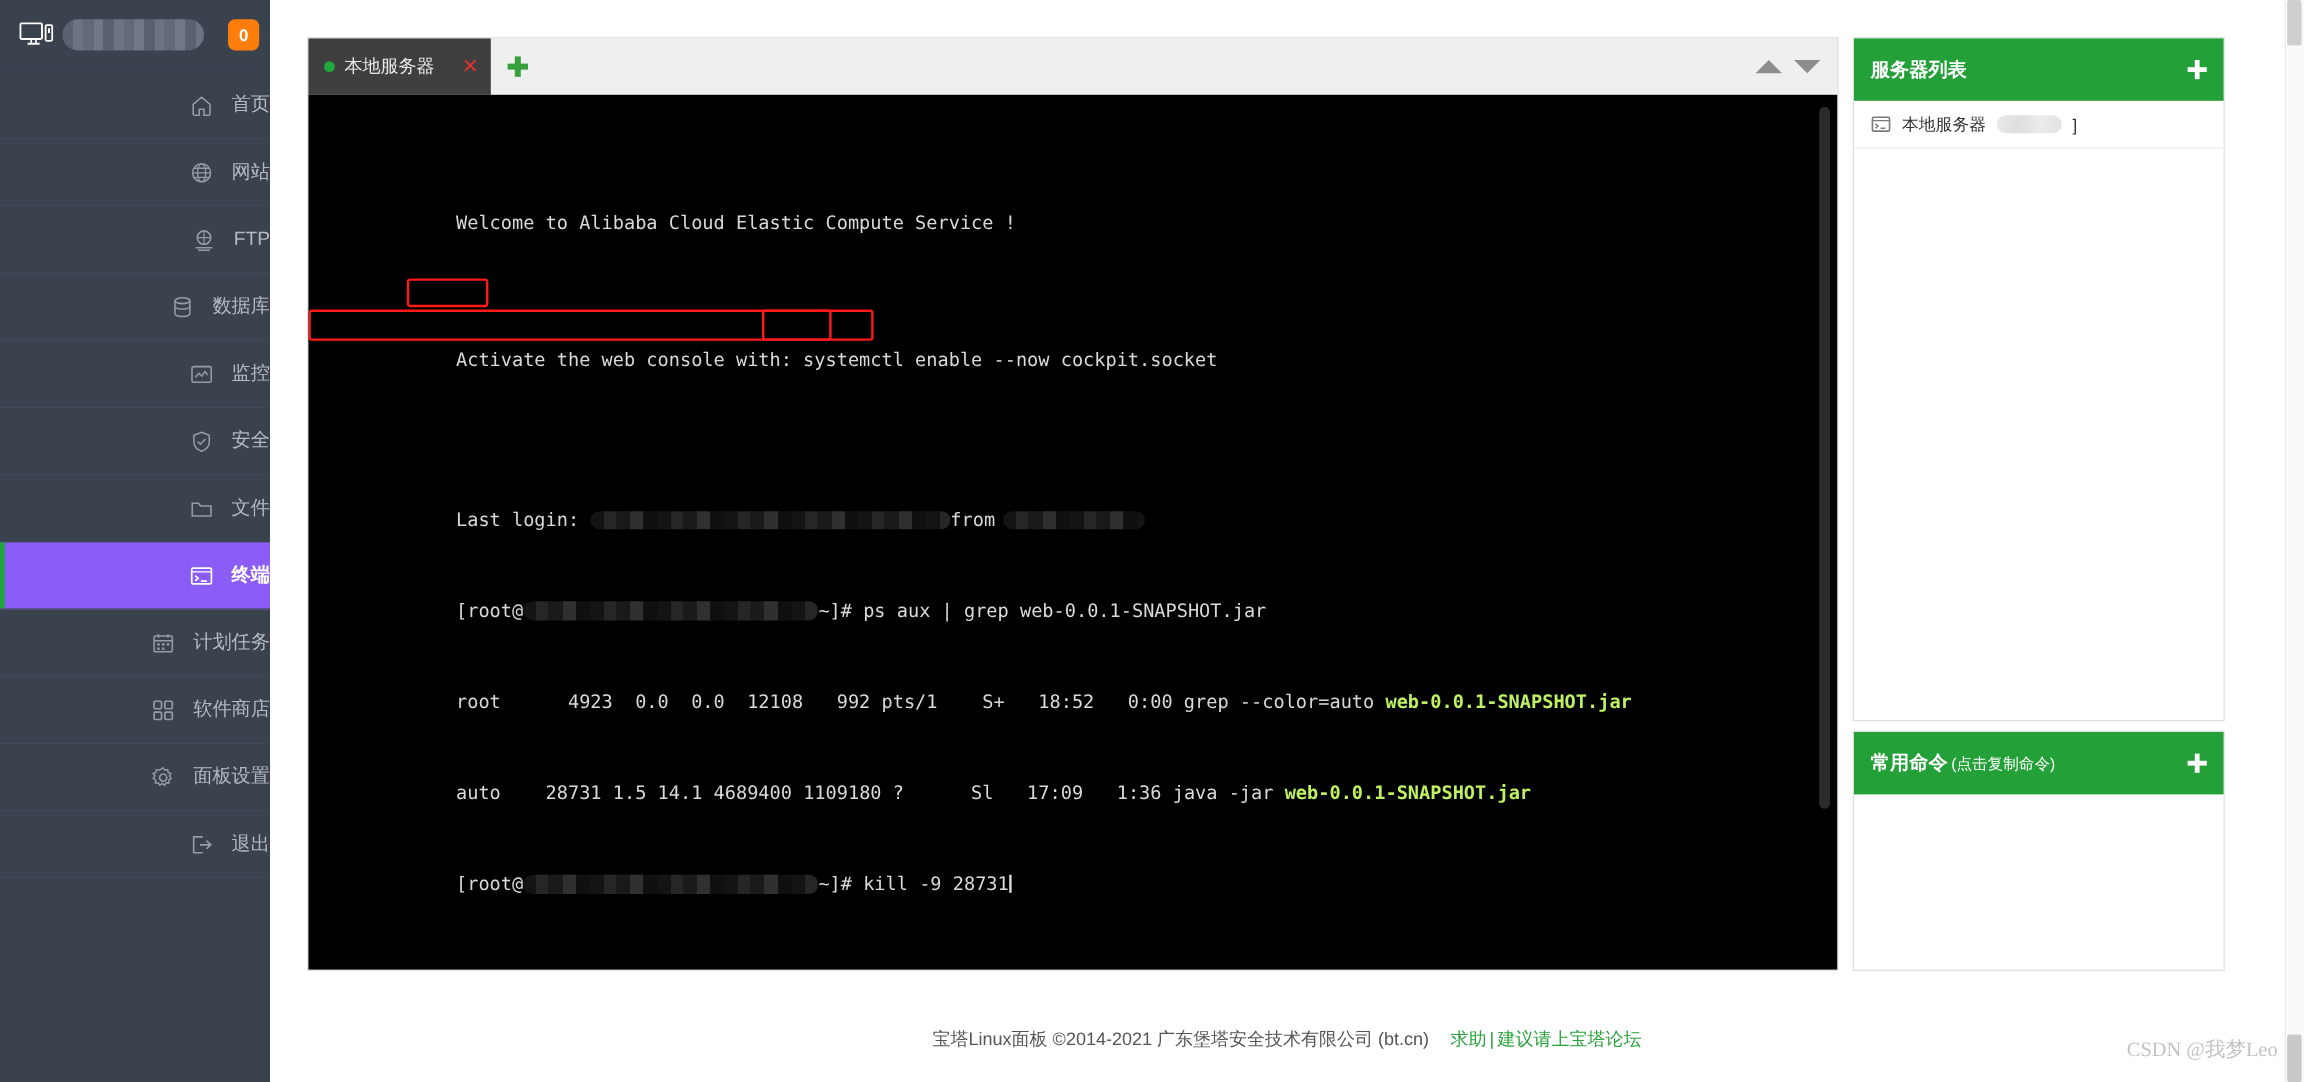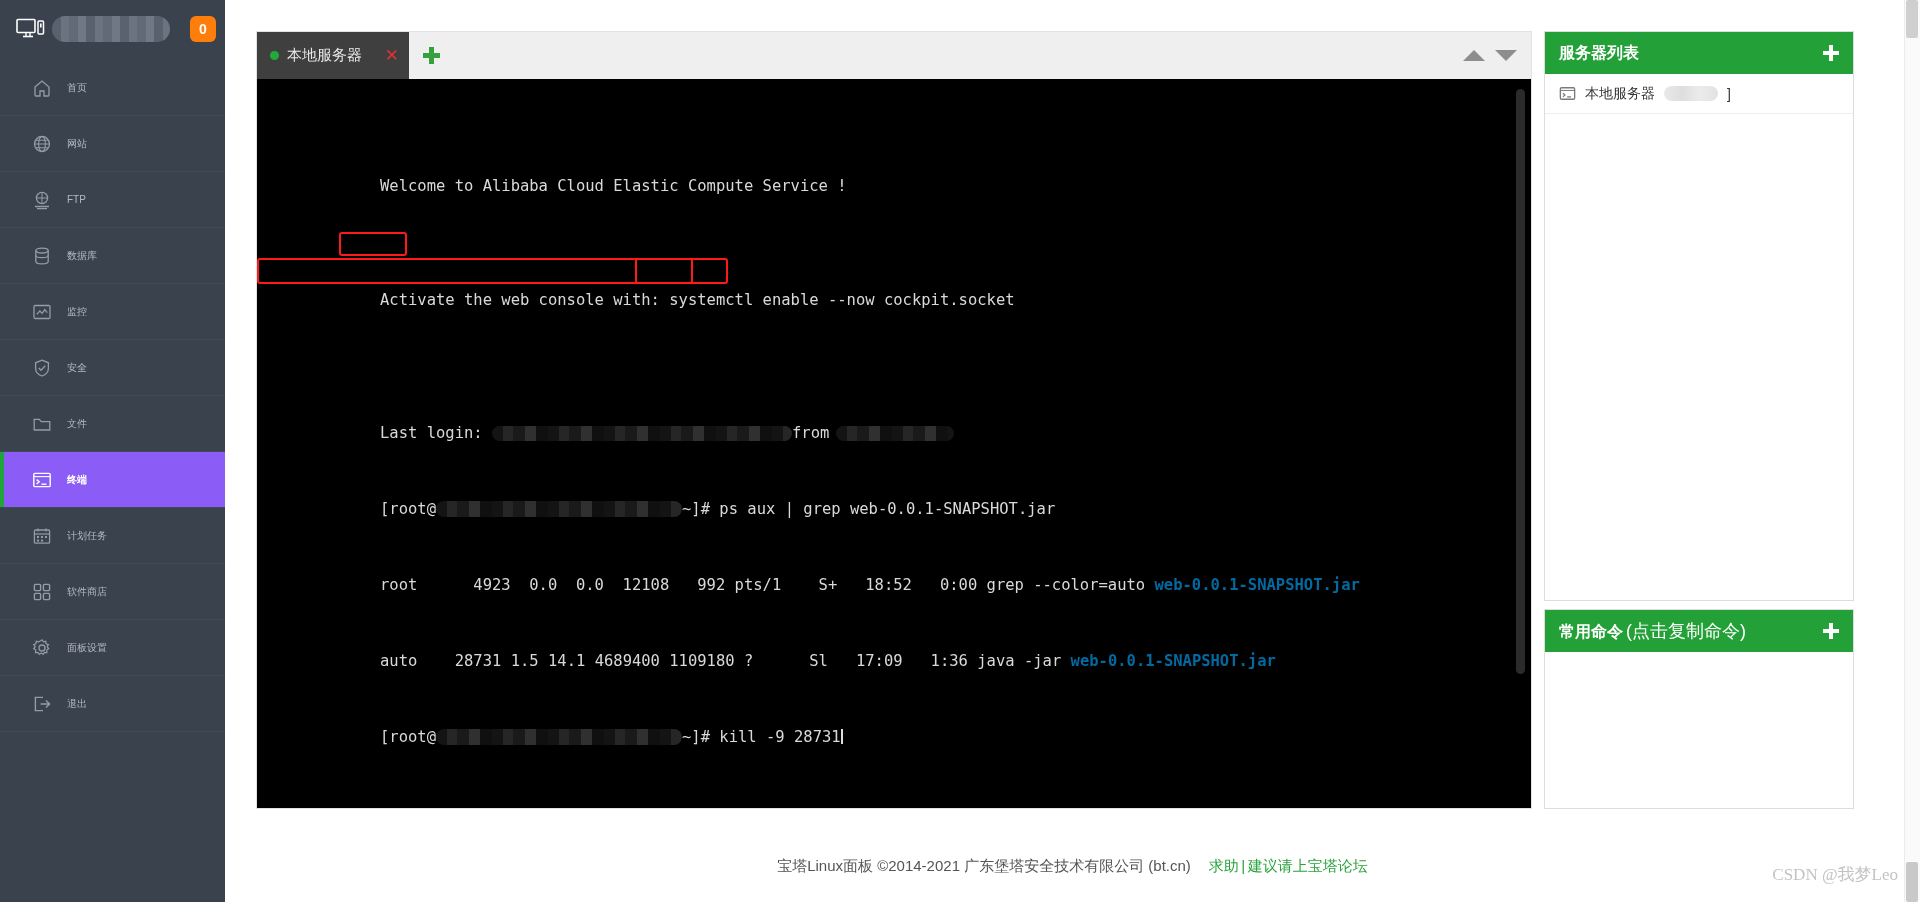--- a/index.html
+++ b/index.html
@@ -28,22 +28,23 @@
   .badge-count {
     width:26px; height:26px; border-radius:6px; background:#ff7d0a;
     color:#fff; font-size:14px; font-weight:bold;
     display:flex; align-items:center; justify-content:center;
     margin-left:14px;
   }
   #nav { margin-top:2px; }
   .nav-item {
     position:relative; height:56px; display:flex; align-items:center;
     padding-left:32px; gap:15px; cursor:pointer;
-    color:#b3bac4; font-size:10px;
+    color:#b3bac4; font-size:16px;
     border-bottom:1px solid #414956;
+    justify-content:flex-end;
   }
   .nav-item .nav-ico { width:20px; height:20px; display:block; flex:none; opacity:.75; }
   .nav-item.active { background:#8b5cf6; color:#fff;font-weight:bold; }
   .nav-item.active .nav-ico { opacity:1; }
   .nav-item.active::before {
     content:""; position:absolute; left:0; top:0; bottom:0; width:4px; background:#20a53a;
   }
 
   
   #main {
@@ -94,21 +95,21 @@
     position:absolute; left:0; top:47px; right:0; bottom:0;
     background:#000; overflow:hidden;
     padding:22px 0 0 11px;
     font-family:"DejaVu Sans Mono","Liberation Mono",monospace;
     font-size:15.5px; line-height:19px;
     color:#d9d9d9;
     white-space:pre;
   }
   #console .line { height:19px; position:relative; }
   #console .gap { height:19px; }
-  .red { color:#0369a1; font-weight:bold; }
+  .red { color:#bef264; font-weight:bold; }
   .redact-inline {
     display:inline-block; vertical-align:-3px; border-radius:11px;
     background:
       repeating-linear-gradient(90deg,#141414 0 11px,#262626 11px 21px,#1a1a1a 21px 33px,#303030 33px 44px,#101010 44px 56px);
     filter: blur(0.4px);
   }
   
   .anno {
     position:absolute; border:2.5px solid #ff1a1a; border-radius:3px;
     pointer-events:none;
@@ -121,25 +122,25 @@
     background:#2b2b2b; border-radius:5px;
   }
 
   
   .side-panel {
     position:absolute; background:#fff; border:1px solid #ddd;
   }
   #server-panel { left:1288px; top:0; width:310px; height:570px; }
   #cmd-panel    { left:1288px; top:578px; width:310px; height:200px; }
   .panel-head {
-    height:42px; background:#23a038; color:#fff;
+    height:52px; background:#23a038; color:#fff;
     display:flex; align-items:center; justify-content:space-between;
     padding:0 0 0 14px; font-size:16px; font-weight:bold;
   }
-  .panel-head .sub { font-size:18px; font-weight:normal; margin-left:3px; }
+  .panel-head .sub { font-size:13px; font-weight:normal; margin-left:3px; }
   .panel-add {
     width:44px; height:42px; display:flex; align-items:center; justify-content:center;
     cursor:pointer;
   }
   .plus-white { position:relative; width:16px; height:16px; }
   .plus-white::before, .plus-white::after { content:""; position:absolute; background:#fff; }
   .plus-white::before { left:6px; top:0; width:4px; height:16px; }
   .plus-white::after { top:6px; left:0; height:4px; width:16px; }
   .server-row {
     height:40px; display:flex; align-items:center; gap:9px; padding-left:14px;

